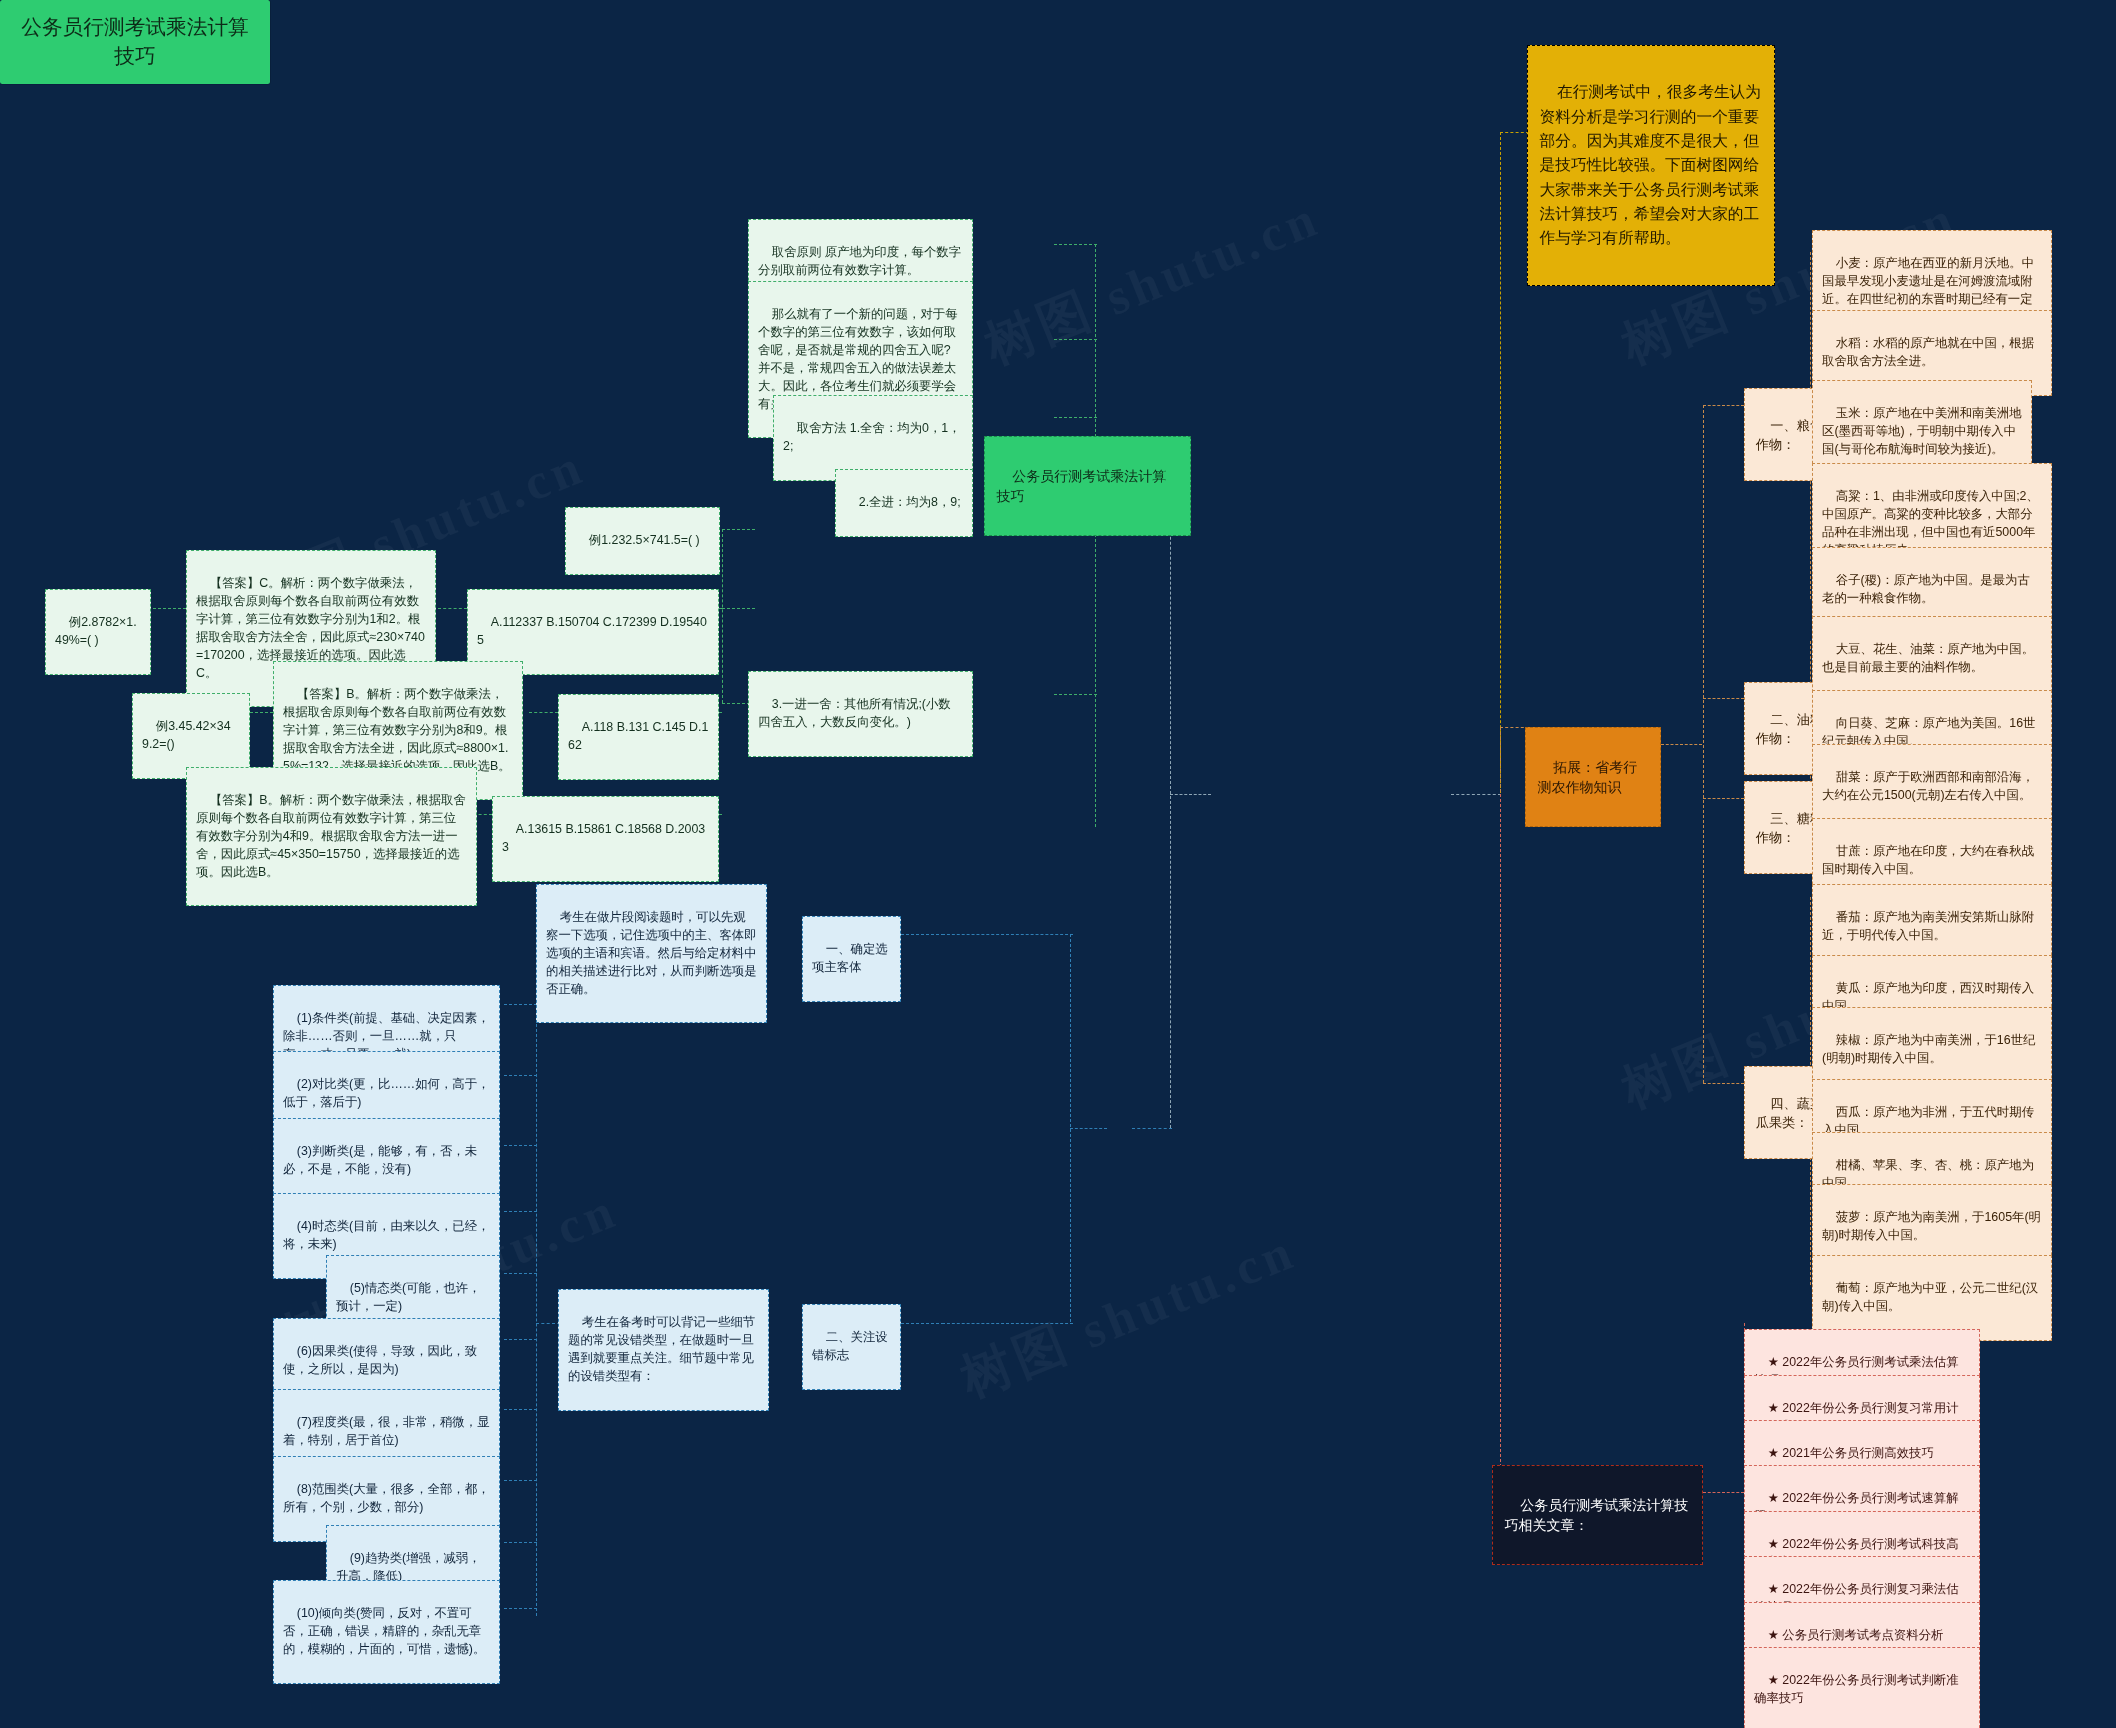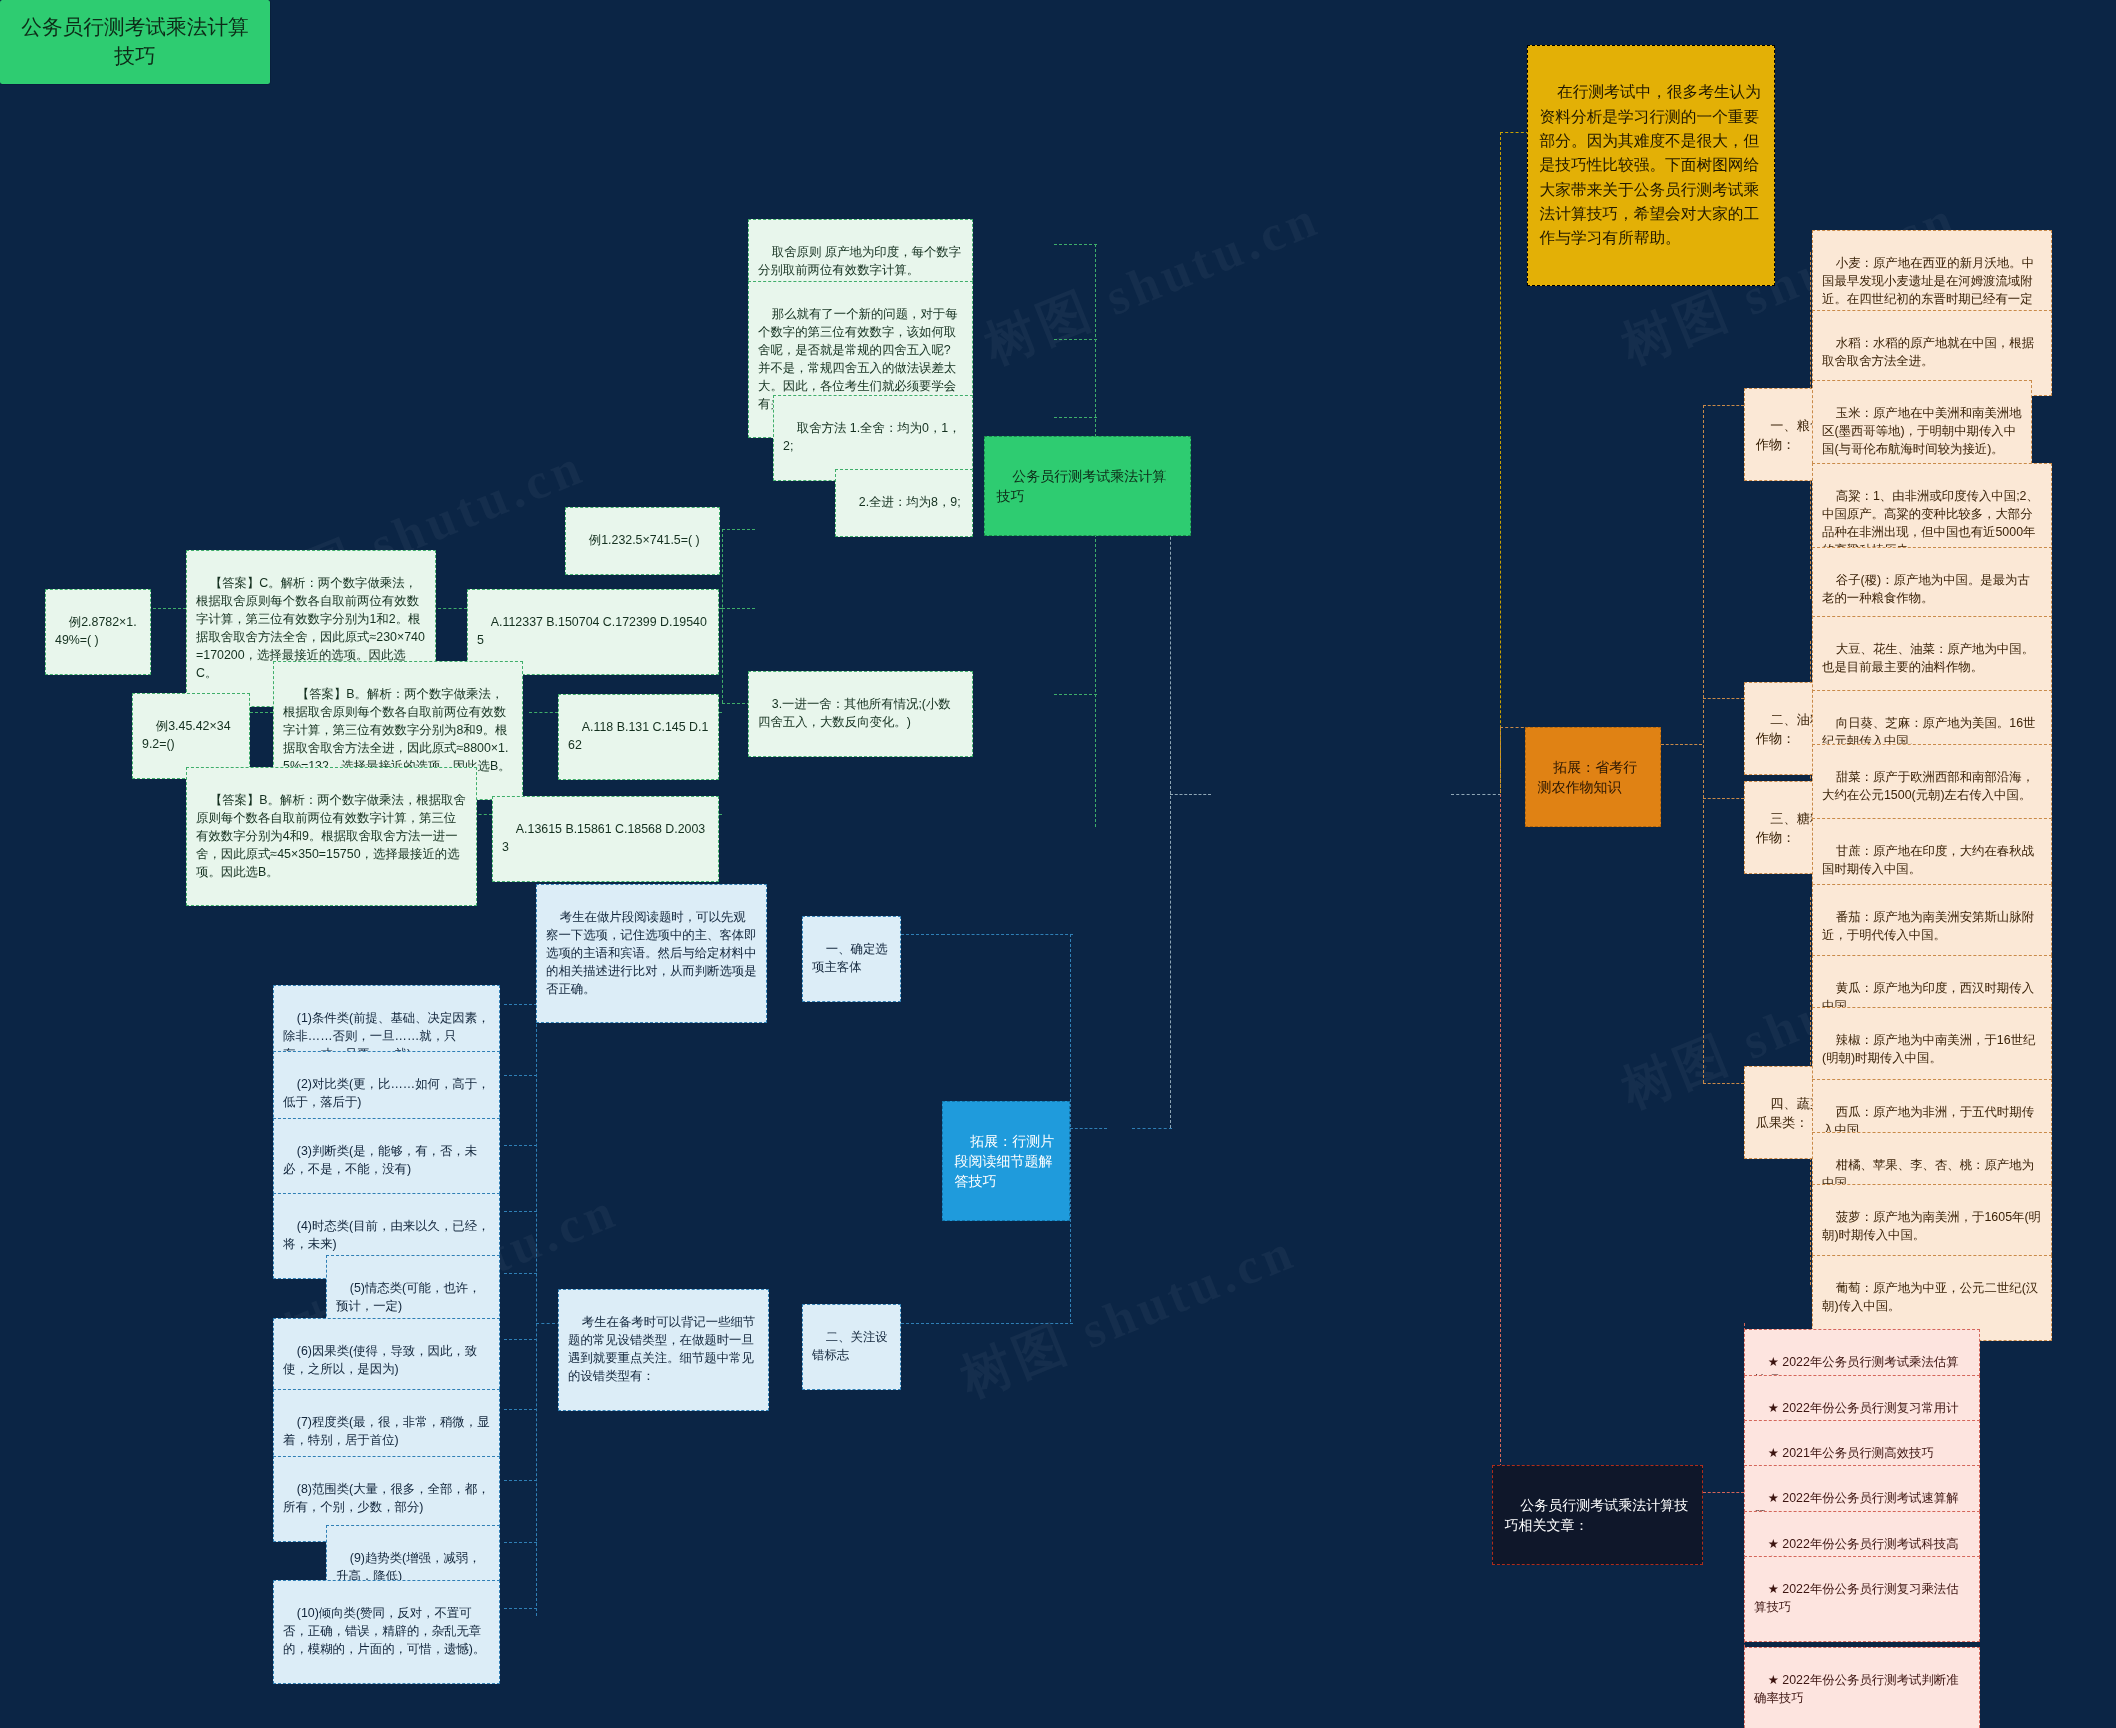--- a/index.html
+++ b/index.html
@@ -201,23 +201,20 @@
     <span>例3.45.42×349.2=()</span>
   </div>
 
   <div class="node mint" style="left:492px;top:796px;width:227px;">
     <span>A.13615 B.15861 C.18568 D.20033</span>
   </div>
   <div class="node mint" style="left:186px;top:767px;width:291px;">
     <span>【答案】B。解析：两个数字做乘法，根据取舍原则每个数各自取前两位有效数字计算，第三位有效数字分别为4和9。根据取舍取舍方法一进一舍，因此原式≈45×350=15750，选择最接近的选项。因此选B。</span>
   </div>
 
-  <div class="node topic-blue" style="left:942px;top:1101px;width:128px;">
-    <span>拓展：行测片段阅读细节题解答技巧</span>
-  </div>
 
   <div class="node blue" style="left:802px;top:916px;width:99px;">
     <span>一、确定选项主客体</span>
   </div>
   <div class="node blue" style="left:536px;top:884px;width:231px;">
     <span>考生在做片段阅读题时，可以先观察一下选项，记住选项中的主、客体即选项的主语和宾语。然后与给定材料中的相关描述进行比对，从而判断选项是否正确。</span>
   </div>
   <div class="node blue" style="left:802px;top:1304px;width:99px;">
     <span>二、关注设错标志</span>
   </div>
@@ -340,18 +337,21 @@
   </div>
   <div class="node rose" style="left:1744px;top:1465px;width:236px;">
     <span>★ 2022年份公务员行测考试速算解题</span>
   </div>
   <div class="node rose" style="left:1744px;top:1511px;width:236px;">
     <span>★ 2022年份公务员行测考试科技高频考点</span>
   </div>
   <div class="node rose" style="left:1744px;top:1556px;width:236px;">
     <span>★ 2022年份公务员行测复习乘法估算技巧</span>
   </div>
+  <div class="node rose" style="left:1744px;top:1602px;width:236px;">
+    <span>★ 公务员行测考试考点资料分析</span>
+  </div>
   <div class="node rose" style="left:1744px;top:1647px;width:236px;">
     <span>★ 2022年份公务员行测考试判断准确率技巧</span>
   </div>
 
 </div>
 
 
 </body></html>

